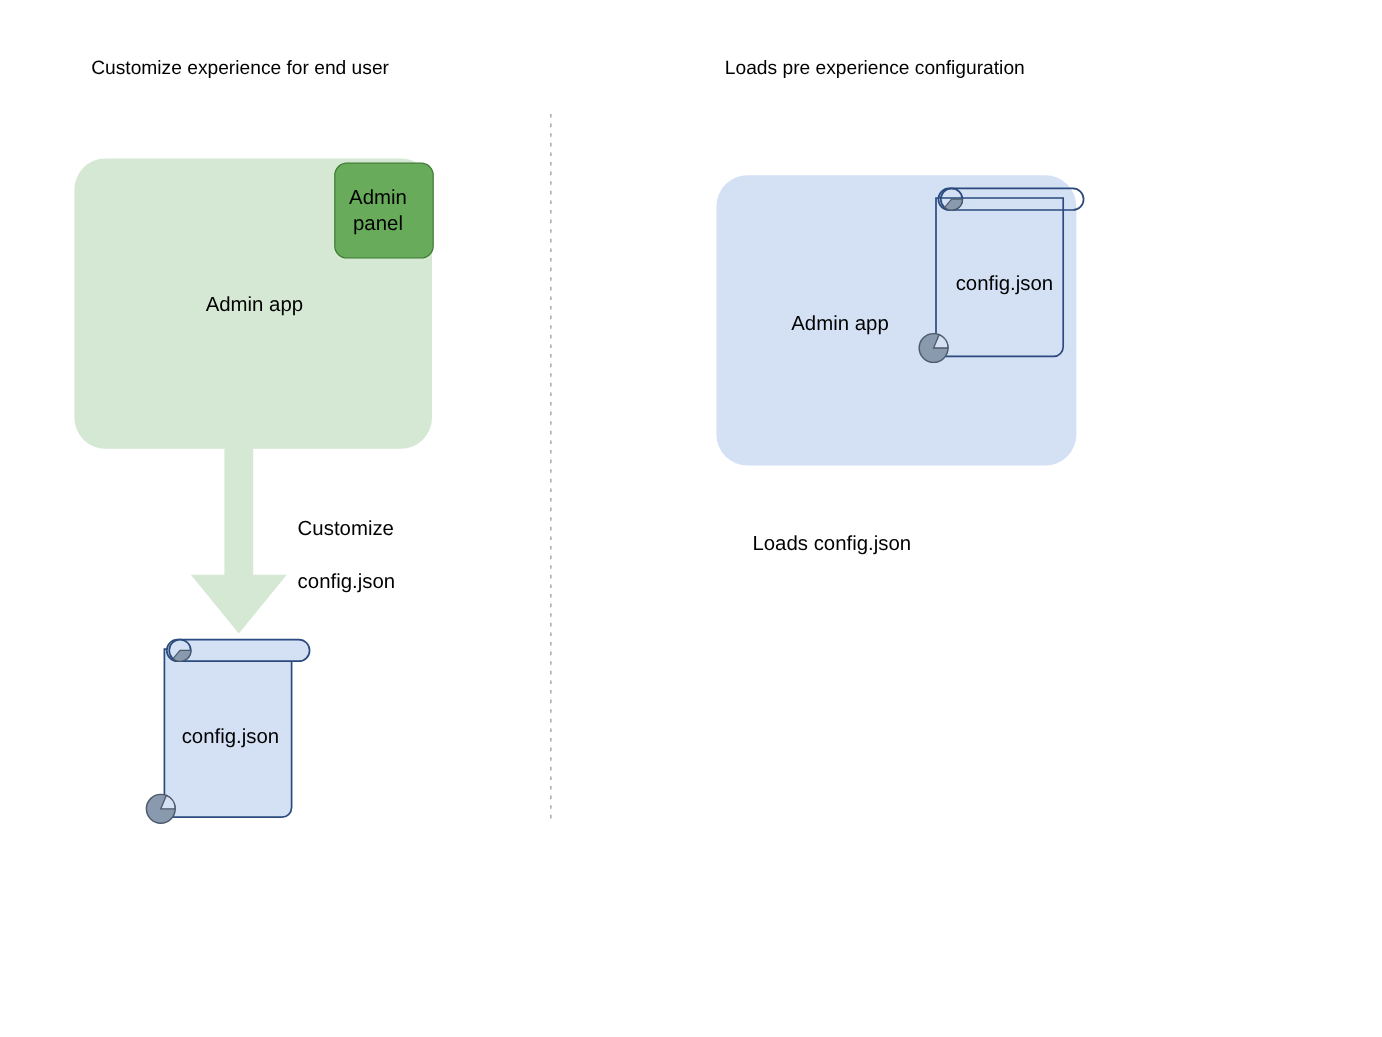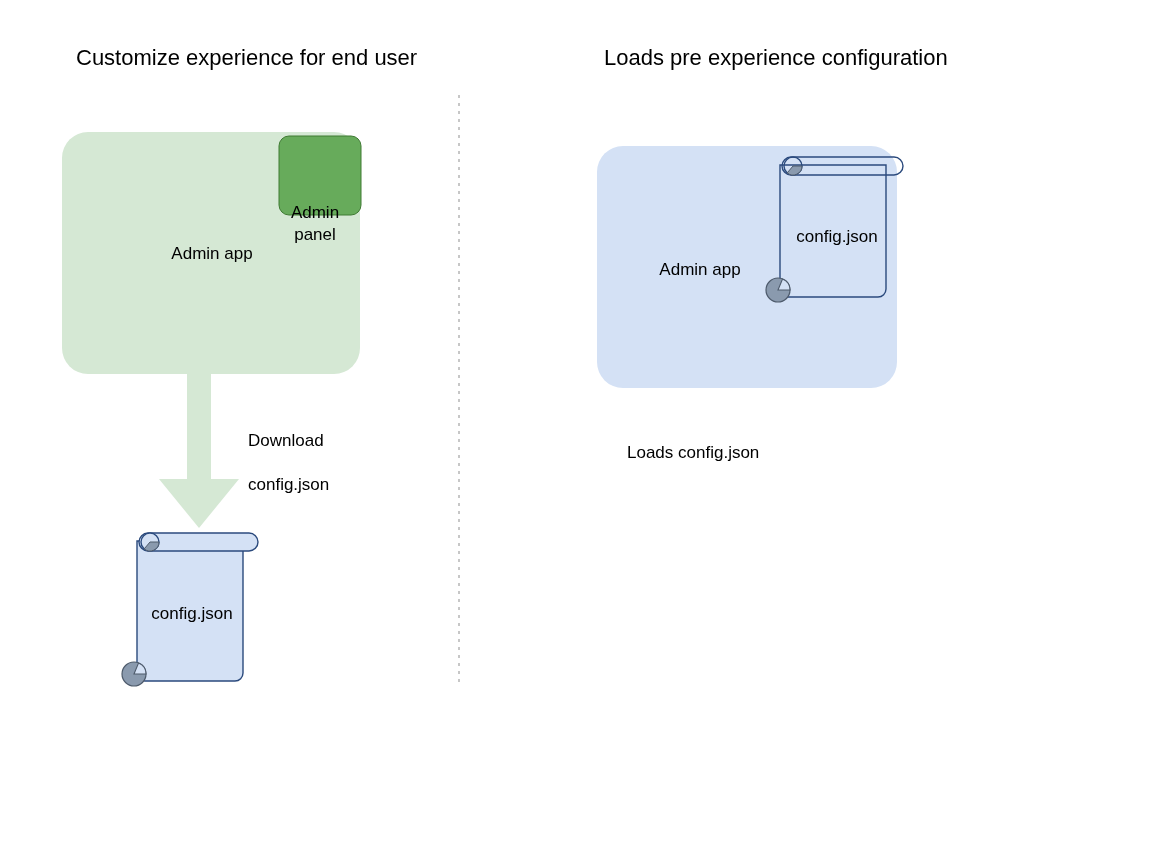--- a/index.html
+++ b/index.html
@@ -16,39 +16,39 @@
     color: #000000;
   }
   #canvas {
     position: absolute;
     top: 0; left: 0;
     width: 1152px;
     height: 864px;
   }
   .heading {
     position: absolute;
-    font-size: 22px;
+    font-size: 16px;
     color: #000000;
     white-space: nowrap;
     line-height: 20px;
   }
   #heading-left  { left: 76px;  top: 48px; }
   #heading-right { left: 604px; top: 48px; }
 
   .node-label {
     position: absolute;
     font-size: 17px;
     color: #000000;
     white-space: nowrap;
     text-align: center;
     line-height: 22px;
   }
   #label-admin-app   { left: 62px;  top: 243px; width: 300px; }
   #label-demo-app    { left: 597px; top: 259px; width: 206px; }
-  #label-admin-panel { left: 280px; top: 154px; width: 70px; line-height: 22px; margin-top: 48px; }
+  #label-admin-panel { left: 280px; top: 154px; width: 70px; line-height: 22px; }
   #label-config-left { left: 136px; top: 603px; width: 112px; }
   #label-config-right{ left: 782px; top: 226px; width: 110px; }
 
   #label-download {
     position: absolute;
     left: 248px;
     top: 408px;
     width: 180px;
     font-size: 17px;
     line-height: 22px;
@@ -146,21 +146,21 @@
 <div class="heading" id="heading-right">Loads pre experience configuration</div>
 
 <div class="node-label" id="label-admin-app">Admin app</div>
 
 <div class="node-label" id="label-admin-panel">
   <div>Admin</div>
   <div>panel</div>
 </div>
 
 <div id="label-download">
-  <div>Download</div>
+  <div>Customize</div>
   <div>config.json</div>
 </div>
 
 <div class="node-label" id="label-config-left">config.json</div>
 
 <div class="node-label" id="label-demo-app">Admin app</div>
 
 <div class="node-label" id="label-config-right">config.json</div>
 
 <div id="label-loads">Loads config.json</div>

